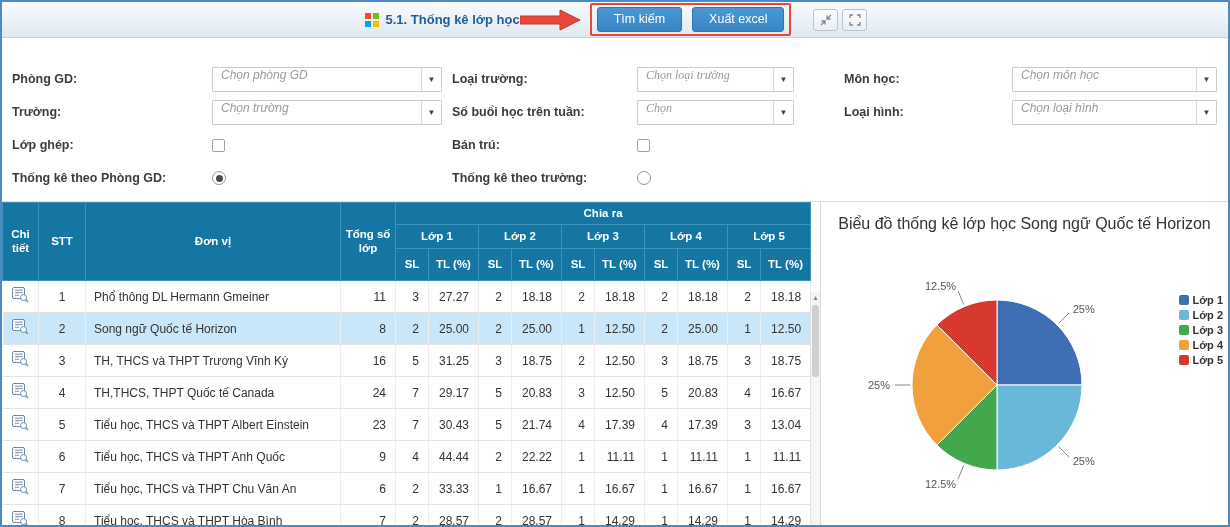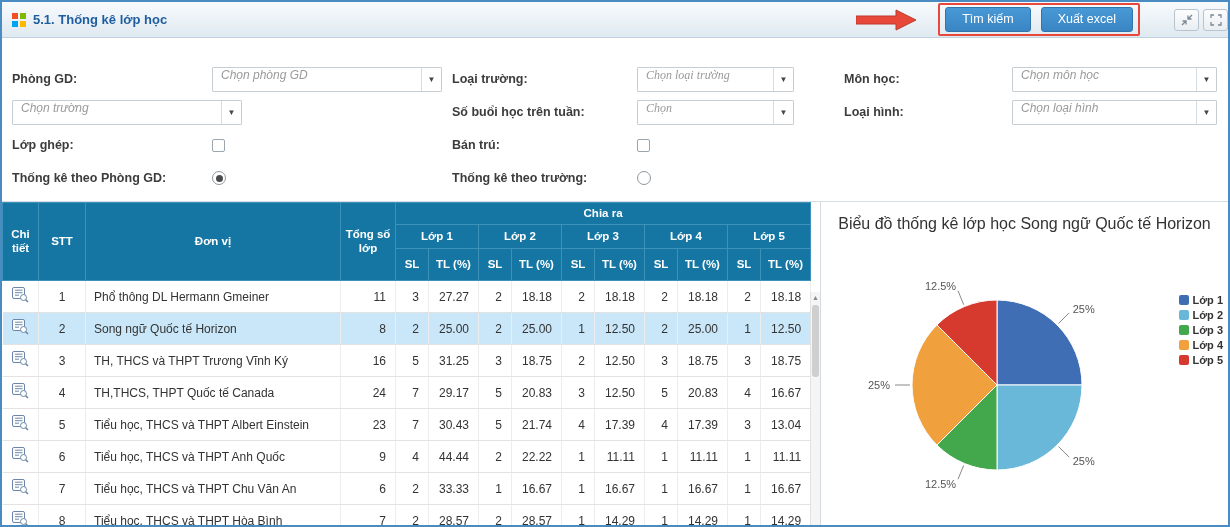--- a/index.html
+++ b/index.html
@@ -12,31 +12,31 @@
     background: #fff;
     display: flex; flex-direction: column;
     overflow: hidden;
   }
 
   
   .titlebar {
     flex: 0 0 36px;
     background: linear-gradient(#f8fbfd, #dfe9f1);
     border-bottom: 1px solid #c2d2de;
-    display: flex; align-items: center; justify-content: space-between;
-    padding: 0 0 0 10px;
+    display: flex; align-items: center; justify-content: center;
+    padding: 0 8px 0 10px;
   }
   .title-left { display:flex; align-items:center; gap:7px; }
   .logo { width:14px; height:14px; display:grid; grid-template-columns:6px 6px; grid-template-rows:6px 6px; gap:2px; }
   .logo i { display:block; }
   .logo i:nth-child(1){background:#f25022;} .logo i:nth-child(2){background:#7fba00;}
   .logo i:nth-child(3){background:#00a4ef;} .logo i:nth-child(4){background:#ffb900;}
   .page-title { font-size:13px; font-weight:bold; color:#1e5d9e; }
 
-  .title-right { display:flex; align-items:center; gap:20px; }
+  .title-right { display:flex; align-items:center; gap:8px; }
   .anno-arrow { display:block; }
   .anno-box {
     border:2px solid #e8483a; border-radius:2px;
     padding:2px 5px; display:flex; gap:10px; align-items:center;
     background:transparent;
   }
   .btn {
     background: linear-gradient(#4899d6, #3a85c4);
     border:1px solid #3076ad; border-radius:3px;
     color:#fff; font-size:12.5px; font-family:inherit;
@@ -178,20 +178,21 @@
       <div class="f-cell c3">
         <label>Môn học:</label>
         <div class="select ctl3">
           <span class="ph">Chọn môn học</span>
           <span class="caret">▼</span>
         </div>
       </div>
     </div>
     <div class="filter-row">
       <div class="f-cell c1">
+        <label>Trường:</label>
         <div class="select ctl1">
           <span class="ph">Chọn trường</span>
           <span class="caret">▼</span>
         </div>
       </div>
       <div class="f-cell c2">
         <label>Số buổi học trên tuần:</label>
         <div class="select ctl2">
           <span class="ph">Chọn</span>
           <span class="caret">▼</span>

